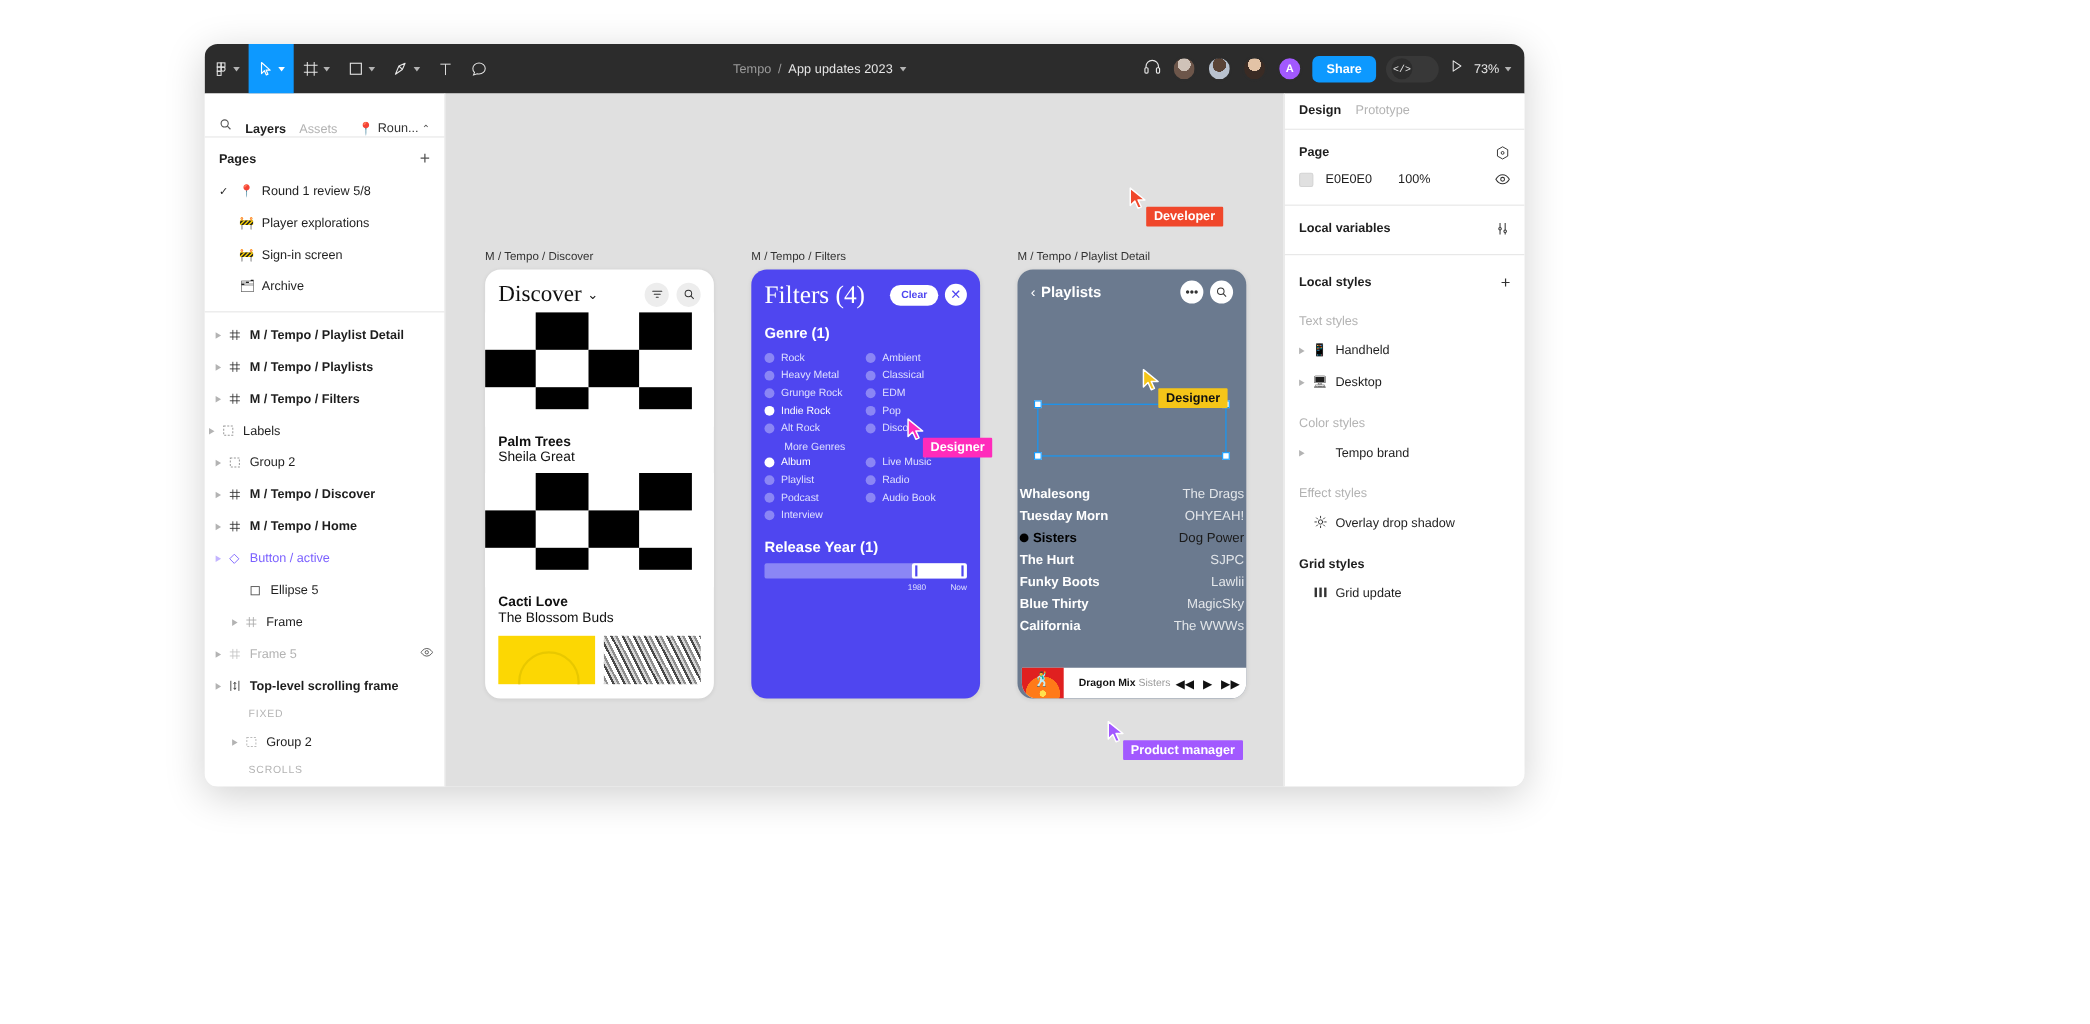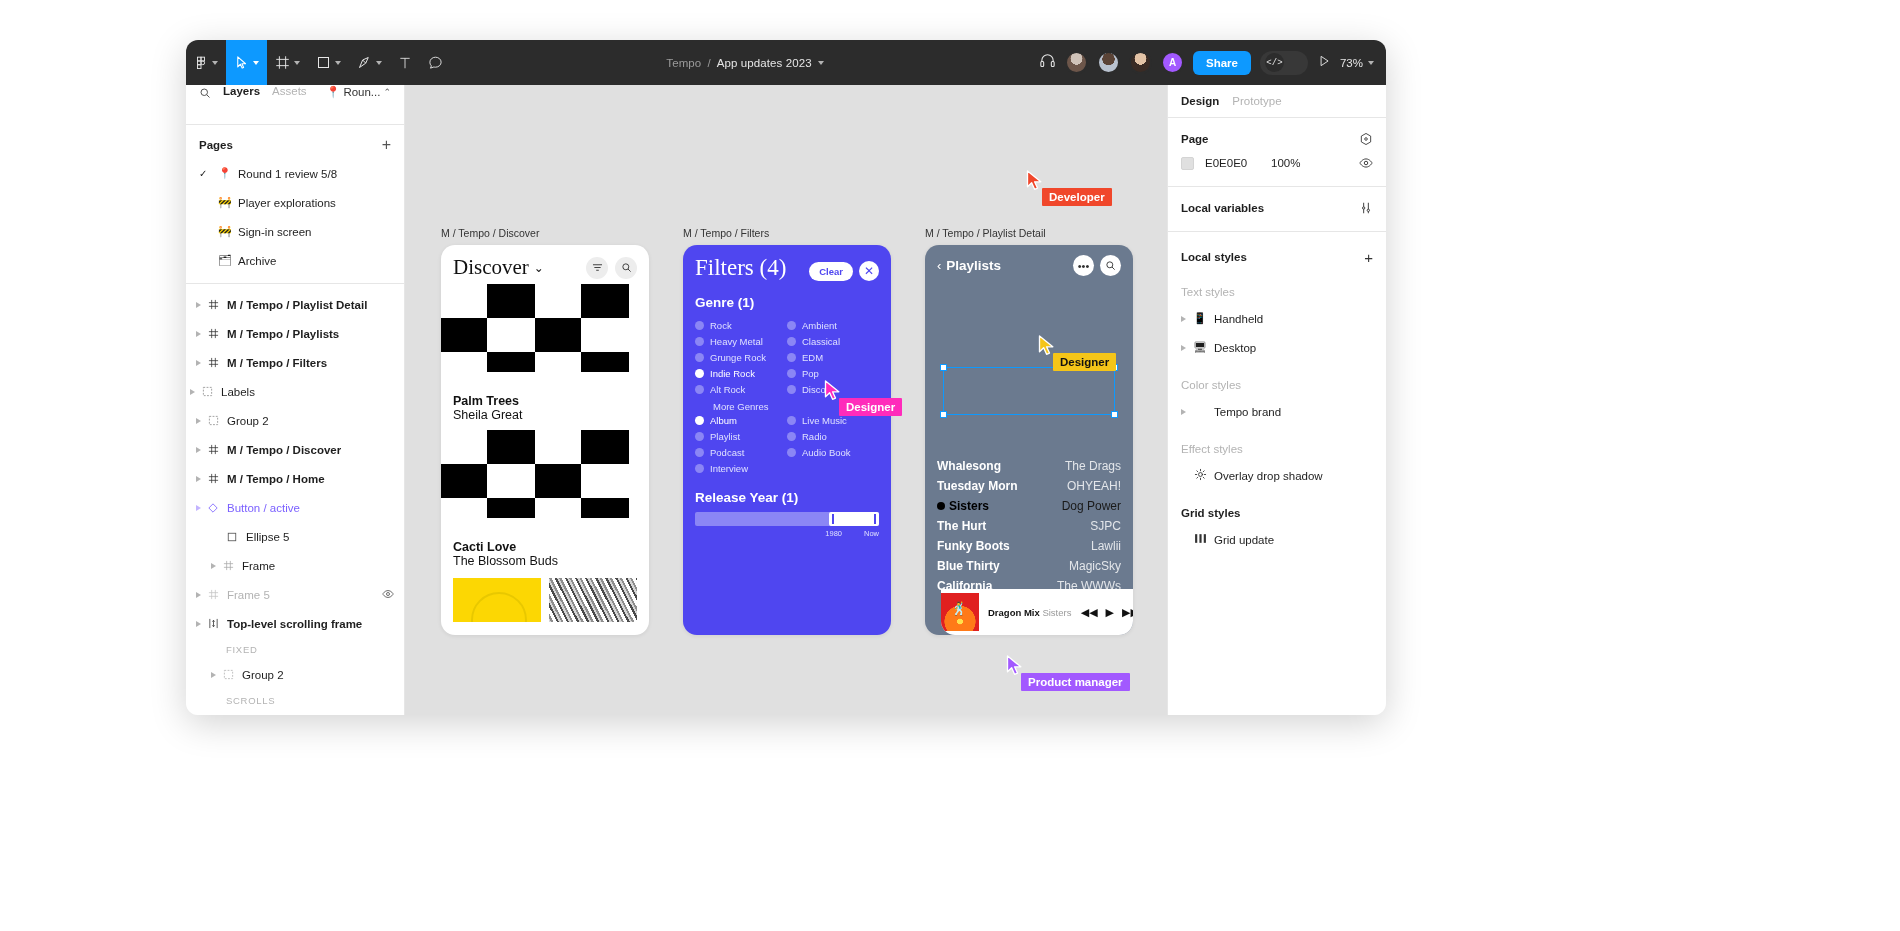--- a/index.html
+++ b/index.html
@@ -66,21 +66,21 @@
   }
   .zoom-lbl { font-size: 11.5px; color: #e6e6e6; display:flex; align-items:center; gap:5px; }
 
   
   .left-panel {
     position: absolute; left: 0; top: 45px; width: 219px; height: 630px;
     background: #fff; border-right: 1px solid #e6e6e6;
     display: flex; flex-direction: column;
   }
   .lp-tabs {
-    height: 40px; display: flex; align-items: flex-start; gap: 12px;
+    height: 40px; display: flex; align-items: flex-end; gap: 12px;
     padding: 0 13px; border-bottom: 1px solid #e6e6e6; flex-shrink: 0;
   }
   .lp-tabs .t { font-size: 11.5px; color: #b3b3b3; }
   .lp-tabs .t.sel { color: #1e1e1e; font-weight: 700; }
   .lp-branch { margin-left: auto; display:flex; align-items:center; gap:3px;
     font-size: 11.5px; color: #333; }
   .pages-head {
     display:flex; align-items:center; justify-content:space-between;
     padding: 12px 13px 6px 13px;
   }
@@ -143,21 +143,21 @@
   .trk-artist { font-size: 12.5px; color:#111; padding: 0 12px; }
   .thumbs { display:flex; gap:8px; padding: 10px 12px 0 12px; }
   .thumb { width: 90px; height: 44px; }
   .th-yellow { background:#fcd703; position:relative; overflow:hidden; }
   .th-yellow::after{content:"";position:absolute;left:18px;top:14px;width:52px;height:52px;
     border:2px solid #e8c800;border-radius:50%;}
   .th-gray { background: repeating-linear-gradient(63deg,#d6d6d6 0 2px,#8e8e8e 2px 4px,#ffffff 4px 7px,#4a4a4a 7px 9px); }
 
   
   #filters { left: 278px; top: 160px; width: 208px; height: 390px; background: #4f46f0; color:#fff; }
-  .flt-head { display:flex; align-items:flex-end; padding: 10px 12px 0 12px; }
+  .flt-head { display:flex; align-items:center; padding: 10px 12px 0 12px; }
   .flt-title { font-family: "Liberation Serif", serif; font-size: 23px; }
   .flt-actions { margin-left:auto; display:flex; align-items:center; gap:6px; }
   .clear-btn { background:#ffffff; color:#4f46f0; font-size:9.5px; font-weight:600;
     border-radius: 11px; padding: 4px 10px; }
   .x-btn { width:20px; height:20px; border-radius:50%; background:#fff; color:#4f46f0;
     display:flex; align-items:center; justify-content:center; font-size:12px; }
   .sec-h { font-size: 13.5px; font-weight: 700; padding: 14px 12px 7px 12px; }
   .opt-grid { display:grid; grid-template-columns: 1fr 1fr; padding: 0 12px; }
   .opt { display:flex; align-items:center; gap:6px; height: 16px; font-size: 9.5px; color:#dfe0ff; }
   .dot { width:9px; height:9px; border-radius:50%; background:#8b86f5; flex-shrink:0; }
@@ -188,29 +188,29 @@
     display:flex; align-items:center; justify-content:center; font-size:11px; }
   .sel-box {
     position:absolute; left: 18px; top: 122px; width: 172px; height: 48px;
     border: 1.5px solid #0d99ff;
   }
   .sel-box .h {
     position:absolute; width:7px; height:7px; background:#fff; border:1.3px solid #0d99ff;
   }
   .sel-box .h.tl{left:-4px;top:-4px;} .sel-box .h.tr{right:-4px;top:-4px;}
   .sel-box .h.bl{left:-4px;bottom:-4px;} .sel-box .h.br{right:-4px;bottom:-4px;}
-  .song-list { position:absolute; left:0; right:0; top: 211px; padding: 0 12px; }
+  .song-list { position:absolute; left:0; right:0; top: 194px; padding: 0 2px; }
   .song { display:flex; align-items:center; height: 20px; }
   .song .nm { font-size: 12px; font-weight: 700; color:#fff; display:flex; align-items:center; gap:4px; }
   .song .ar { margin-left:auto; font-size: 12px; color:#e3e6ea; }
   .song.cur .nm { color:#000; } .song.cur .ar { color:#1a1a1a; }
   .song .bullet { width:8px; height:8px; border-radius:50%; background:#000; }
   .player {
-    position:absolute; left:16px; bottom:0; width:100%; height: 46px; background:#fff;
-    display:flex; align-items:center; border-radius: 0 0 14px 14px; overflow:hidden;
+    position:absolute; left:4px; bottom:0; width:100%; height: 28px; background:#fff;
+    display:flex; align-items:center; border-radius: 0 0 14px 14px; overflow:hidden;text-align:center;
   }
   .player .art { width: 38px; height: 38px; flex-shrink:0;
     background: radial-gradient(circle at 50% 75%, #ffe14d 0 8%, #ff7a18 9% 45%, #e02020 46% 100%);
     position:relative; }
   .player .art::after { content:"🕺"; position:absolute; left:10px; top:8px; font-size:13px; }
   .player .meta { font-size: 9.5px; padding-left: 9px; white-space:nowrap; overflow:hidden;
     flex:1; }
   .player .meta b { color:#111; } .player .meta span { color:#9a9a9a; }
   .player .ctrls { display:flex; gap:8px; padding-right: 10px; font-size:11px; color:#111; }
 

